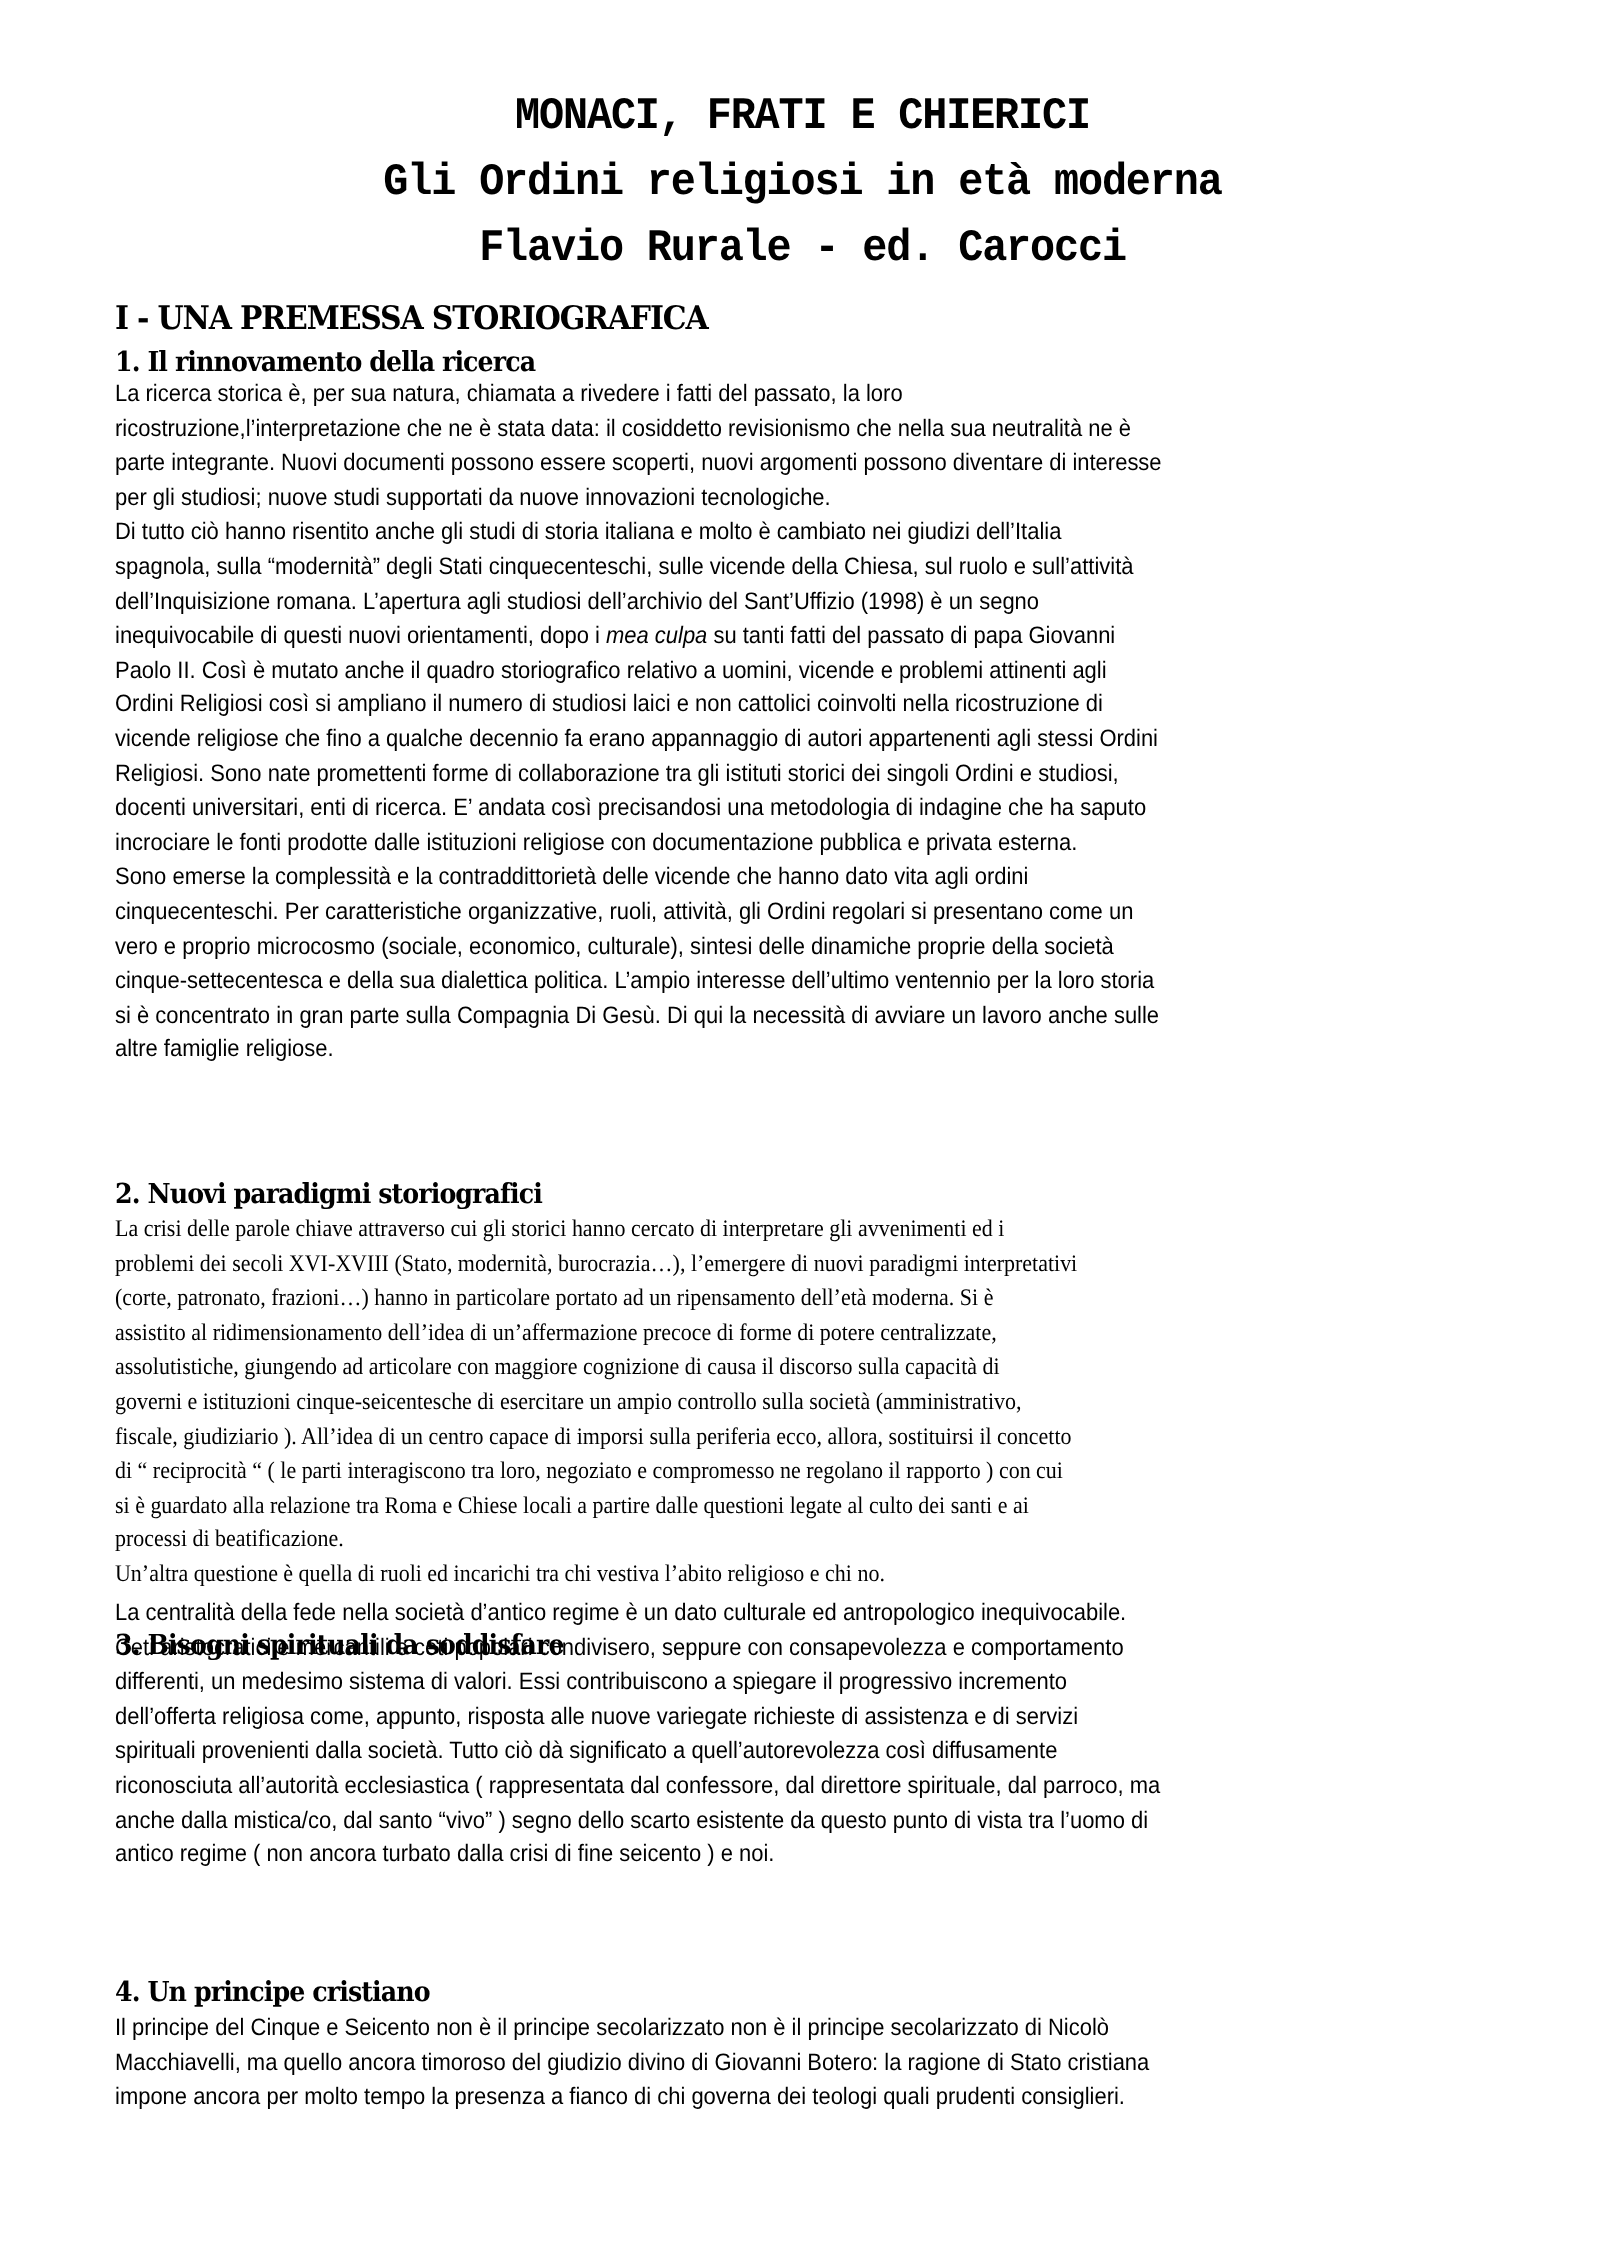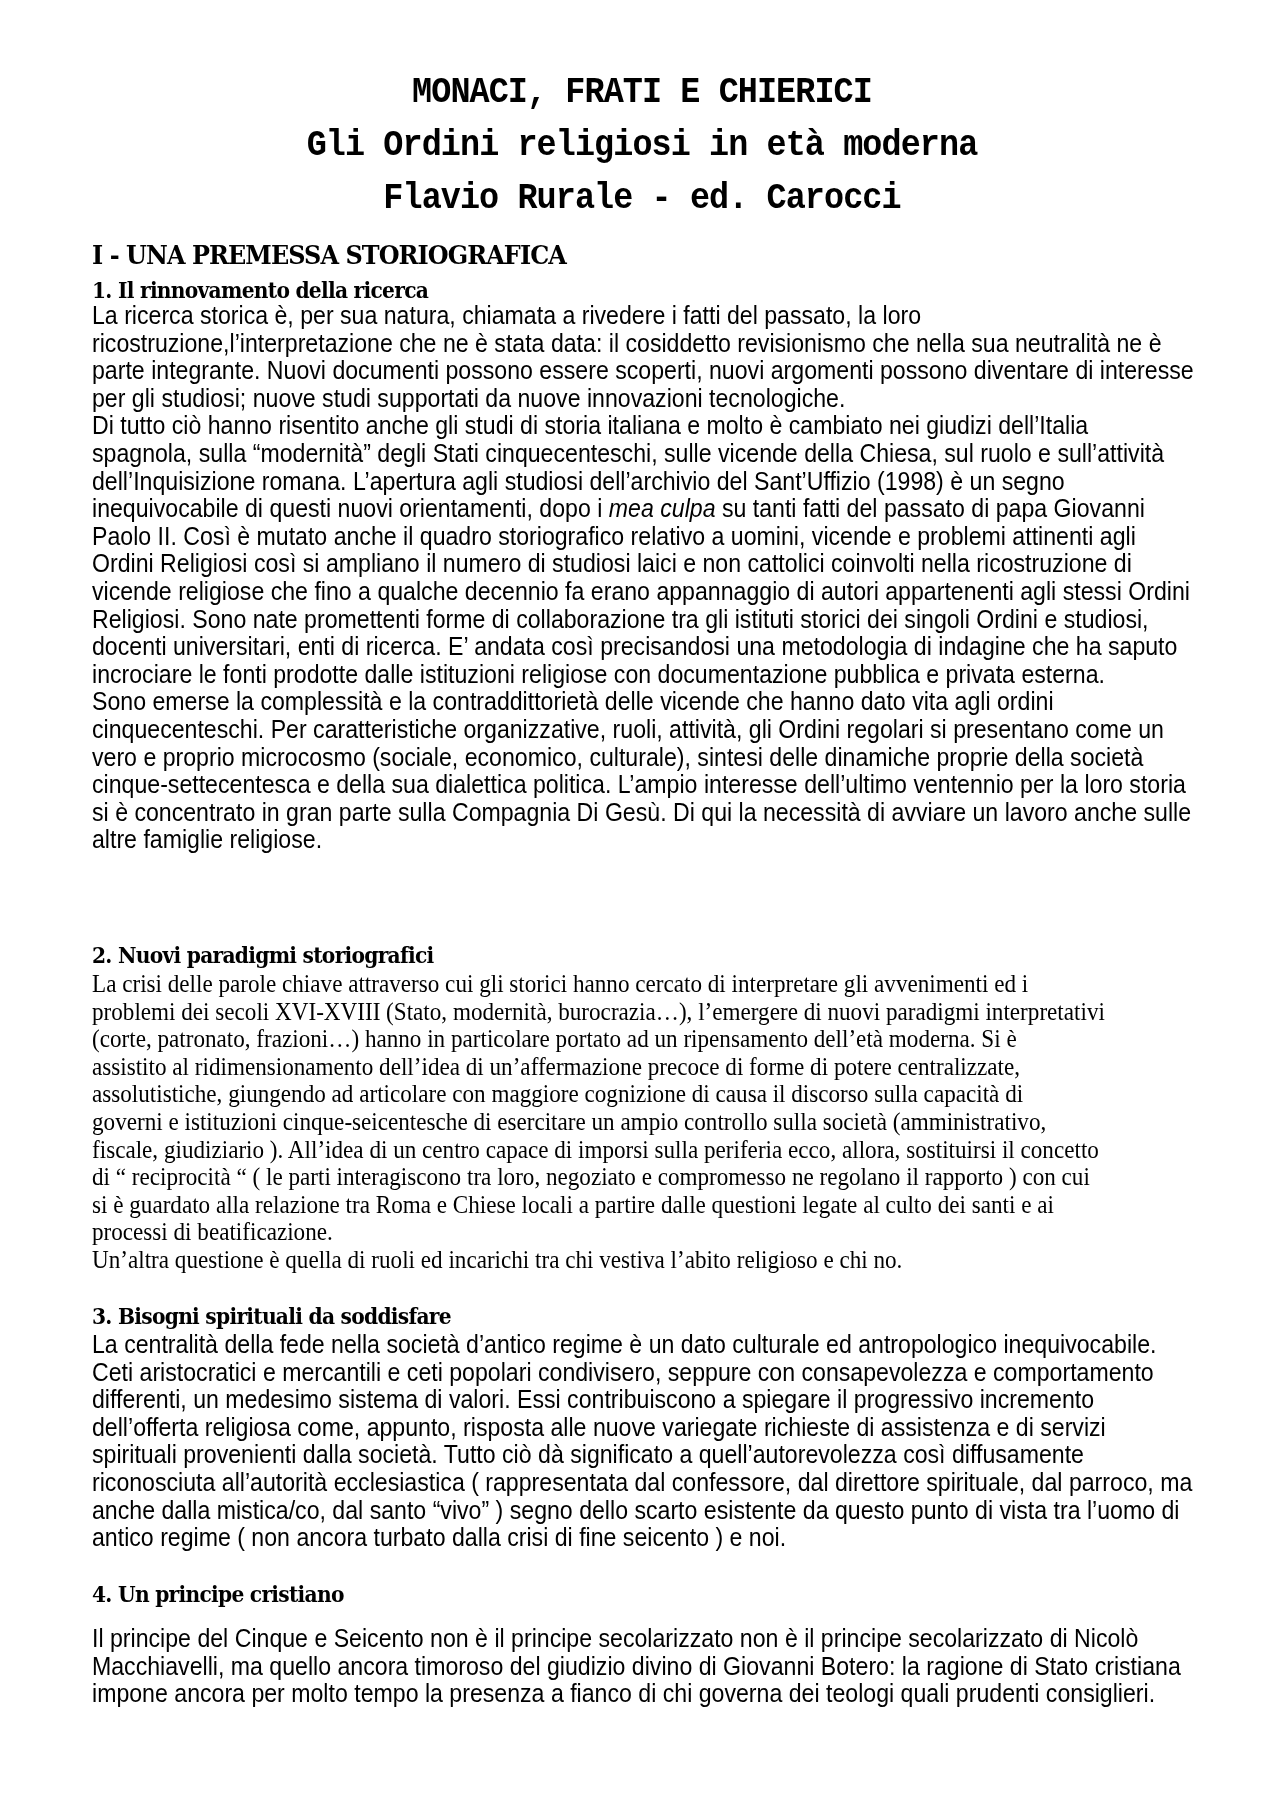--- a/index.html
+++ b/index.html
@@ -3,21 +3,21 @@
 <meta charset="utf-8">
 <style>
   html, body { margin:0; padding:0; background:#ffffff; }
   body { width:1280px; height:1811px; position:relative; overflow:hidden; color:#000; }
   .page { position:absolute; left:92px; top:0; width:1100px; }
   .title-block { position:absolute; left:0; top:66px; width:1100px; text-align:center;
     font-family:Liberation Mono, monospace; font-weight:bold; }
   .title-line { font-size:36px; line-height:53px; letter-spacing:-1px; transform:scaleX(0.93); transform-origin:center; white-space:nowrap; }
   .h1 { position:absolute; left:0; font-family:"DejaVu Serif", serif; font-weight:bold; font-size:26px; letter-spacing:-1px; white-space:nowrap; transform:scaleX(0.92); transform-origin:left; }
   .h2 { position:absolute; left:0; font-family:"DejaVu Serif", serif; font-weight:bold; font-size:22px; letter-spacing:-0.8px; white-space:nowrap; transform:scaleX(0.92); transform-origin:left; }
-  .para { position:absolute; left:0; width:1110px; font-family:"Liberation Sans", sans-serif; font-size:25px; line-height:27.6px; }
+  .para { position:absolute; left:0; width:1110px; font-family:"Liberation Sans", sans-serif; font-size:19px; line-height:27.6px; }
   .line { display:block; white-space:nowrap; transform:scaleX(0.925); transform-origin:left; }
   em { font-style:italic; }
 </style>
 </head>
 <body>
 
 <div class="page">
 
   <div class="title-block">
     <div class="title-line">MONACI, FRATI E CHIERICI</div>
@@ -60,31 +60,31 @@
     <span class="line">assolutistiche, giungendo ad articolare con maggiore cognizione di causa il discorso sulla capacità di</span>
     <span class="line">governi e istituzioni cinque-seicentesche di esercitare un ampio controllo sulla società (amministrativo,</span>
     <span class="line">fiscale, giudiziario ). All’idea di un centro capace di imporsi sulla periferia ecco, allora, sostituirsi il concetto</span>
     <span class="line">di “ reciprocità “ ( le parti interagiscono tra loro, negoziato e compromesso ne regolano il rapporto ) con cui</span>
     <span class="line">si è guardato alla relazione tra Roma e Chiese locali a partire dalle questioni legate al culto dei santi e ai</span>
     <span class="line">processi di beatificazione.</span>
     <span class="line">Un’altra questione è quella di ruoli ed incarichi tra chi vestiva l’abito religioso e chi no.</span>
   </div>
 
   <div class="h2" style="top:1303px;">3. Bisogni spirituali da soddisfare</div>
-  <div class="para" style="top:1331px;">
+  <div class="para" style="top:1277px;">
     <span class="line">La centralità della fede nella società d’antico regime è un dato culturale ed antropologico inequivocabile.</span>
     <span class="line">Ceti aristocratici e mercantili e ceti popolari condivisero, seppure con consapevolezza e comportamento</span>
     <span class="line">differenti, un medesimo sistema di valori. Essi contribuiscono a spiegare il progressivo incremento</span>
     <span class="line">dell’offerta religiosa come, appunto, risposta alle nuove variegate richieste di assistenza e di servizi</span>
     <span class="line">spirituali provenienti dalla società. Tutto ciò dà significato a quell’autorevolezza così diffusamente</span>
     <span class="line">riconosciuta all’autorità ecclesiastica ( rappresentata dal confessore, dal direttore spirituale, dal parroco, ma</span>
     <span class="line">anche dalla mistica/co, dal santo “vivo” ) segno dello scarto esistente da questo punto di vista tra l’uomo di</span>
     <span class="line">antico regime ( non ancora turbato dalla crisi di fine seicento ) e noi.</span>
   </div>
 
   <div class="h2" style="top:1581px;">4. Un principe cristiano</div>
-  <div class="para" style="top:1609px;margin-top:16px;">
+  <div class="para" style="top:1609px;">
     <span class="line">Il principe del Cinque e Seicento non è il principe secolarizzato non è il principe secolarizzato di Nicolò</span>
     <span class="line">Macchiavelli, ma quello ancora timoroso del giudizio divino di Giovanni Botero: la ragione di Stato cristiana</span>
     <span class="line">impone ancora per molto tempo la presenza a fianco di chi governa dei teologi quali prudenti consiglieri.</span>
   </div>
 
 </div>
 
 </body></html>

